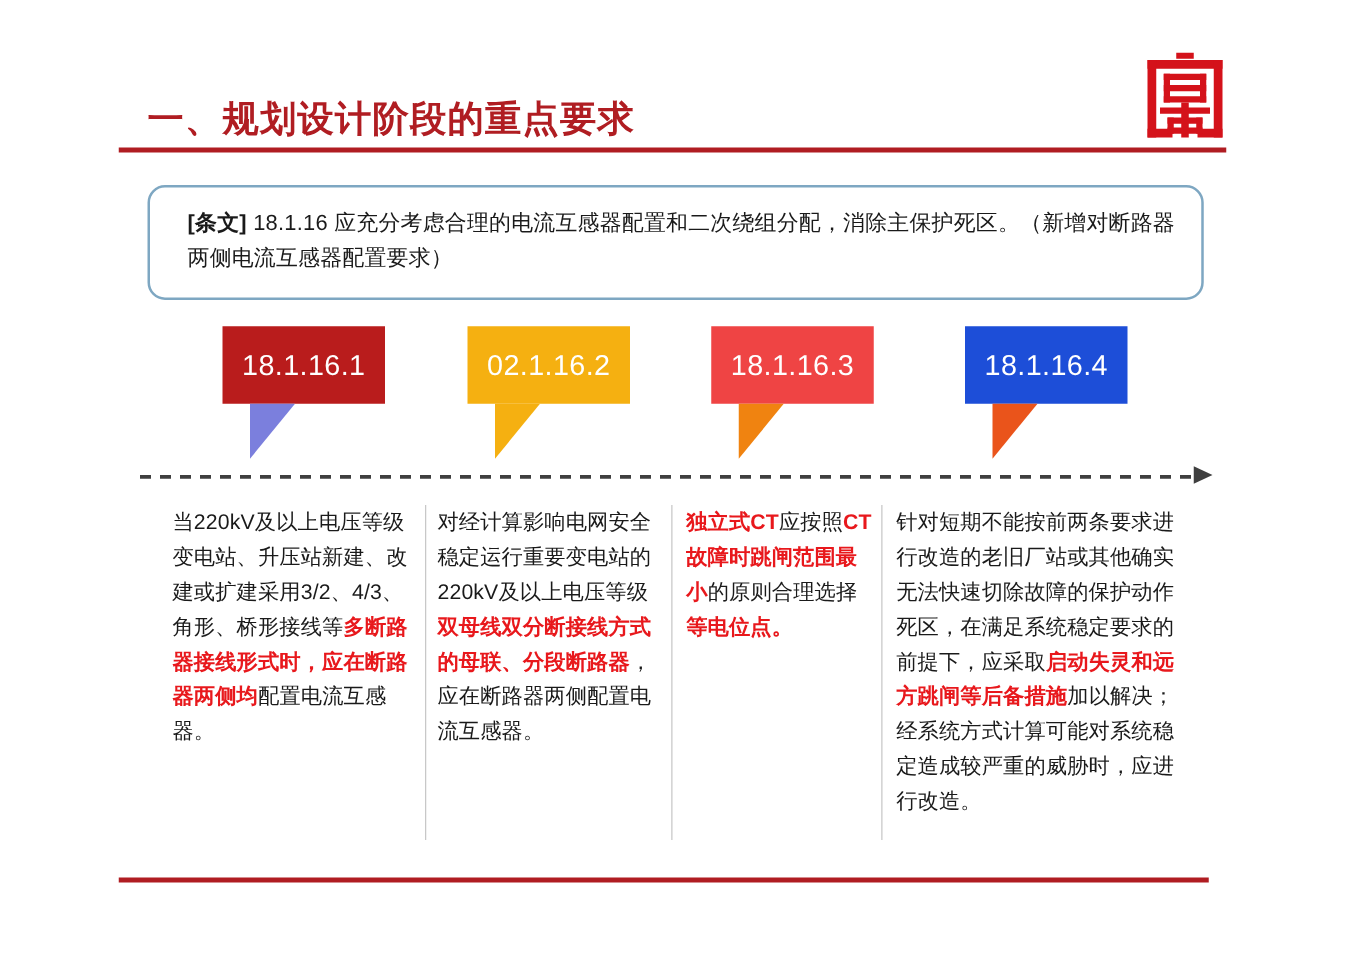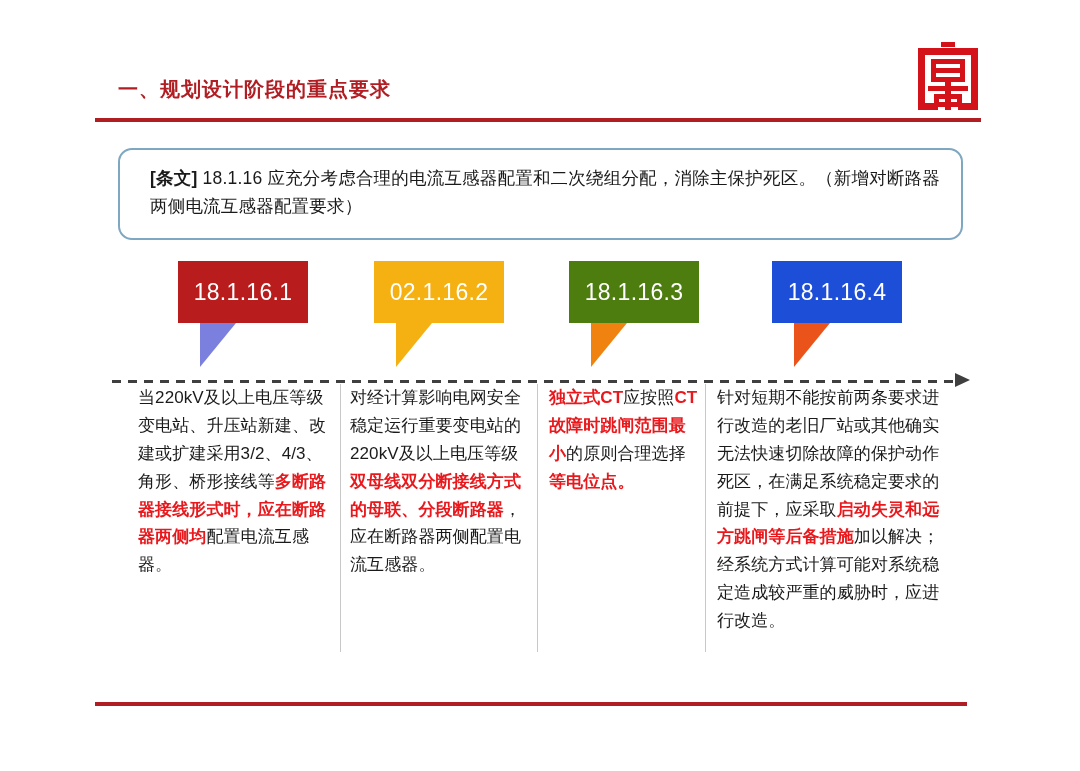--- a/index.html
+++ b/index.html
@@ -8,21 +8,21 @@
     background: #ffffff;
     font-family: "Liberation Sans", sans-serif;
     position: relative;
     overflow: hidden;
   }
 
   
   .slide-title {
     position: absolute;
     left: 118px; top: 76px;
-    font-size: 20px;
+    font-size: 29px;
     font-weight: bold;
     color: #b01d22;
     letter-spacing: 1px;
     white-space: nowrap;
     font-family: Liberation Mono, monospace;
   }
   .title-rule {
     position: absolute;
     left: 95px; top: 118px;
     width: 886px; height: 4px;
@@ -66,21 +66,21 @@
   .callout .tail {
     position: absolute;
     left: 22px; top: 62px;
     width: 0; height: 0;
     border-left: 0 solid transparent;
     border-top: 44px solid currentColor;
     border-right: 36px solid transparent;
   }
   #co1 { left: 178px; background: #b91c1c; }
   #co2 { left: 374px; background: #f5b011; }
-  #co3 { left: 569px; background: #4d7c0f; text-align: center; }
+  #co3 { left: 569px; background: #ef4444; text-align: center; }
   #co4 { left: 772px; background: #1d4ed8; }
   #co1 .tail { color: #7b7fdd; }
   #co2 .tail { color: #f5b011; }
   #co3 .tail { color: #f08310; }
   #co4 .tail { color: #ea541b; }
 
   
   .timeline {
     position: absolute;
     left: 112px; top: 376px;
@@ -98,21 +98,21 @@
     left: 843px; top: -3px;
     width: 0; height: 0;
     border-top: 7px solid transparent;
     border-bottom: 7px solid transparent;
     border-left: 15px solid #3f3f3f;
   }
 
   
   .cols {
     position: absolute;
-    left: 112px; top: 384px;
+    left: 112px; top: 404px;
     width: 868px; height: 270px;
   }
   .col {
     position: absolute;
     top: 0;
     font-size: 17px;
     line-height: 1.64;
     color: #1a1a1a;
     letter-spacing: 0.1px;
   }

